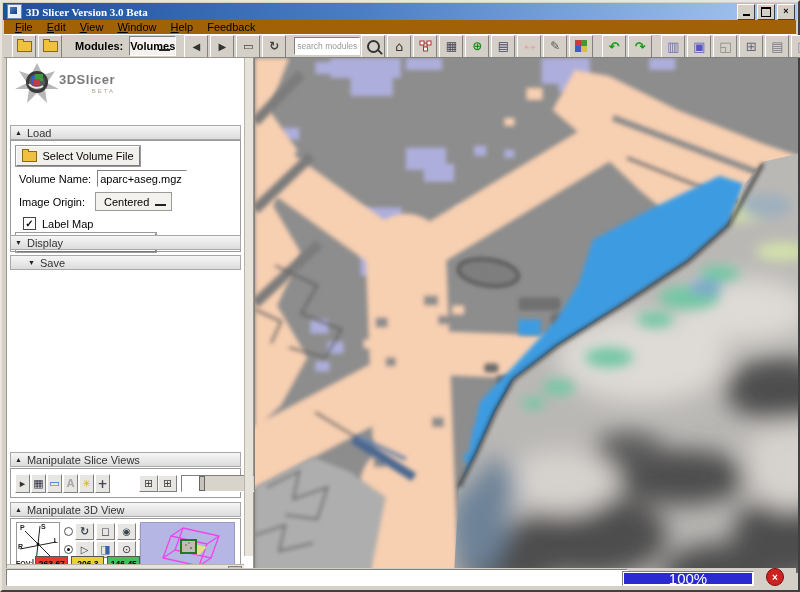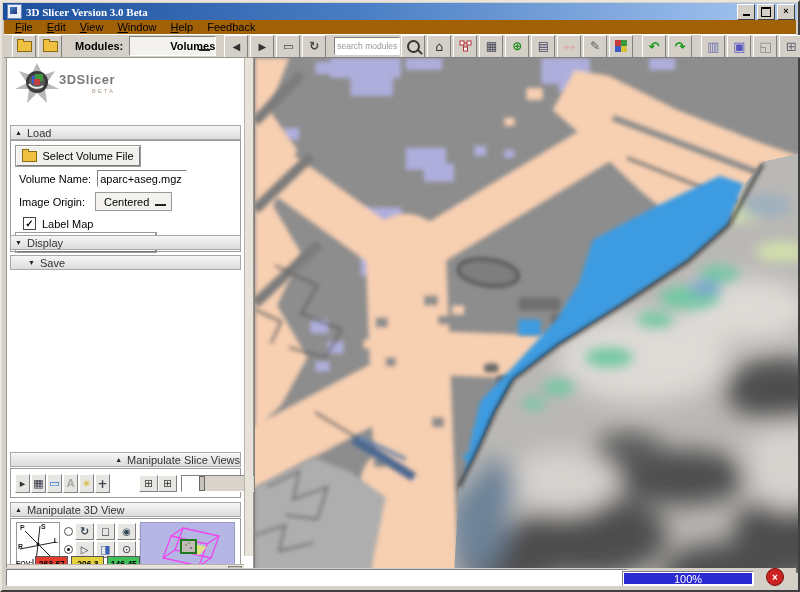--- a/index.html
+++ b/index.html
@@ -24,21 +24,21 @@
   .u::first-letter{text-decoration:underline;}
 
   
   .toolbar{position:absolute;left:2px;right:2px;top:32px;height:22px;display:flex;align-items:center;
            border-top:1px solid #fff;border-bottom:1px solid #9a968e;background:#d4d0c8;}
   .tbtn{width:22px;height:21px;margin:0 1px;background:#d4d0c8;border:1px solid;border-color:#fff #808080 #808080 #fff;
         display:flex;align-items:center;justify-content:center;flex:none;}
   .tsp{width:7px;flex:none;}
   .mlabel{font-weight:bold;margin:0 6px 0 12px;}
   .combo{width:118px;height:18px;background:#f4f2ee;border:1px solid;border-color:#808080 #fff #fff #808080;
-         display:flex;align-items:center;justify-content:center;position:relative;font-weight:bold;padding-left:40px;}
+         display:flex;align-items:center;justify-content:center;position:relative;font-weight:bold;}
   .cglyph{position:absolute;right:5px;bottom:4px;width:11px;height:4px;border-bottom:2px solid #222;}
   .srch{width:60px;height:16px;border:1px solid;border-color:#808080 #fff #fff #808080;background:#fff;
         font-size:8.5px;padding:0 2px;color:#444;font-family:"Liberation Sans",sans-serif;}
   .srch::placeholder{color:#999;}
 
   
   .ic{line-height:1;font-family:"DejaVu Sans",sans-serif;}
   .g-back:before{content:"◀";font-size:10px;color:#333;}
   .g-fwd:before{content:"▶";font-size:10px;color:#333;}
   .g-hist:before{content:"▭";font-size:11px;color:#444;}
@@ -120,21 +120,21 @@
 
   
   .view{position:absolute;left:252px;top:55px;width:543px;height:515px;border-left:1px solid #808080;border-top:1px solid #808080;background:#8d8d8d;}
   .view svg{display:block;width:100%;height:100%;}
 
   
   .statusrow{position:absolute;left:2px;right:2px;bottom:2px;height:20px;background:#d4d0c8;}
   .sfield{position:absolute;left:2px;bottom:2px;width:620px;height:15px;background:#fff;border:1px solid;border-color:#808080 #fff #fff #808080;}
   .prog{position:absolute;right:42px;bottom:2px;width:132px;height:15px;background:#fff;border:1px solid;border-color:#808080 #fff #fff #808080;padding:1px;box-sizing:border-box;}
   .progfill{width:100%;height:100%;background:#2a2ad0;display:flex;align-items:center;justify-content:center;
-            color:#fff;font-size:11px;}
+            color:#fff;font-size:15px;}
   .closebtn{position:absolute;right:12px;bottom:2px;width:16px;height:16px;border-radius:50%;background:#cc2222;
             border:1px solid #7a0f0f;color:#fff;font-size:10px;font-weight:bold;display:flex;align-items:center;justify-content:center;}
 </style>
 </head>
 <body>
 
 <div class="win">
 
   <div class="titlebar">
     <div class="appicon"></div>
@@ -309,21 +309,21 @@
 
     <div class="secbar" style="top:177px;">
       <span class="tri">▼</span>
       <span class="lbl">Display</span>
     </div>
     <div class="secbar" style="top:197px;padding-left:17px;">
       <span class="tri">▼</span>
       <span class="lbl">Save</span>
     </div>
 
-    <div class="secbar" style="top:394px;justify-content:flex-end;">
+    <div class="secbar" style="top:394px;">
       <span class="tri">▲</span>
       <span class="lbl">Manipulate Slice Views</span>
     </div>
     <div class="groupbox" style="top:410px;height:30px;">
       <div class="frow" style="top:5px;left:4px;">
         <div class="sbtn">
             <span class="ic g-sv1"></span>
           </div>
         <div class="sbtn">
             <span class="ic g-sv2"></span>

